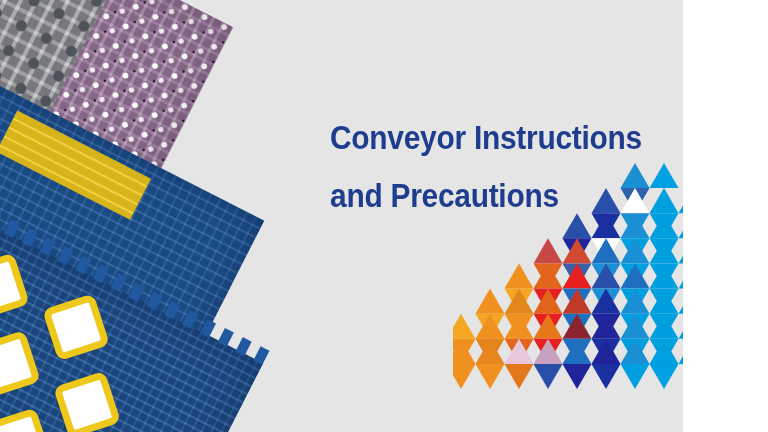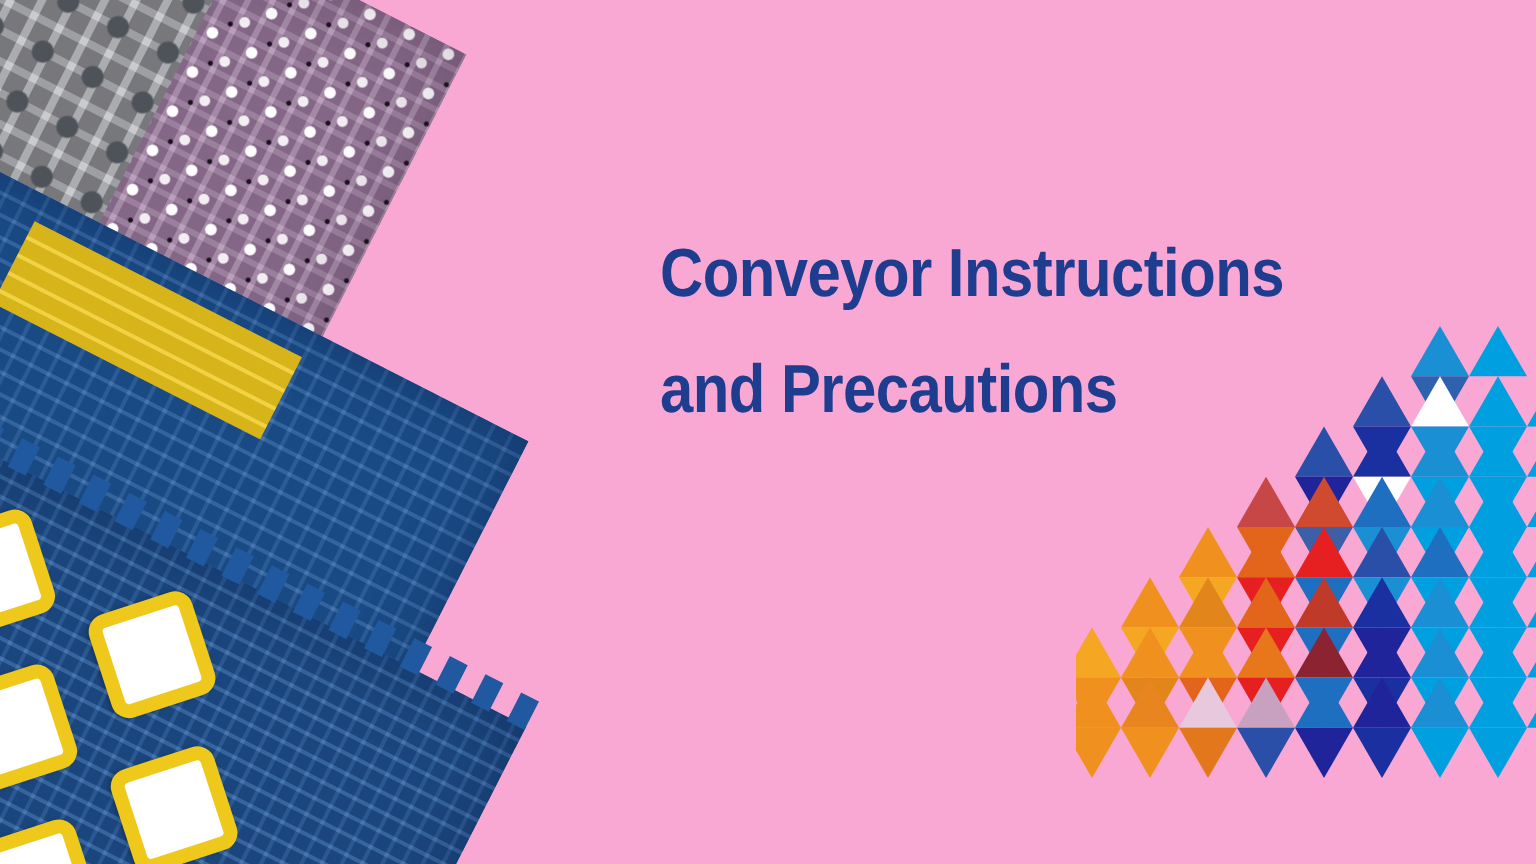--- a/index.html
+++ b/index.html
@@ -3,25 +3,26 @@
 <meta charset="utf-8">
 <title>Conveyor Instructions and Precautions</title>
 <style>
   html, body {
     margin: 0;
     padding: 0;
     background: #ffffff;
   }
   #slide {
     position: relative;
-    width: 768px;
+    width: 671px;
     height: 432px;
-    background: #f9a8d4;
+    background: #e5e5e5;
     overflow: hidden;
     font-family: "Liberation Sans", sans-serif;
+    padding-left: 12px;
   }
 
   
   .photo-wrap {
     position: absolute;
     left: 0;
     top: 0;
     width: 300px;
     height: 432px;
     overflow: hidden;

